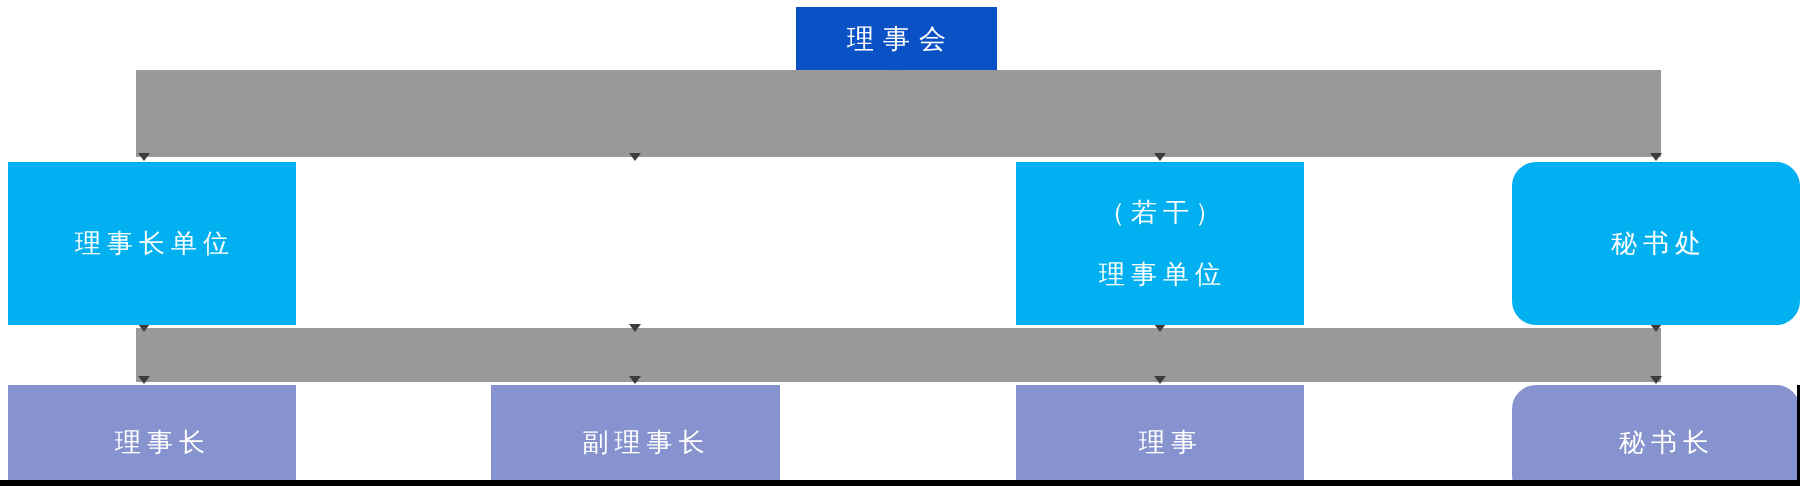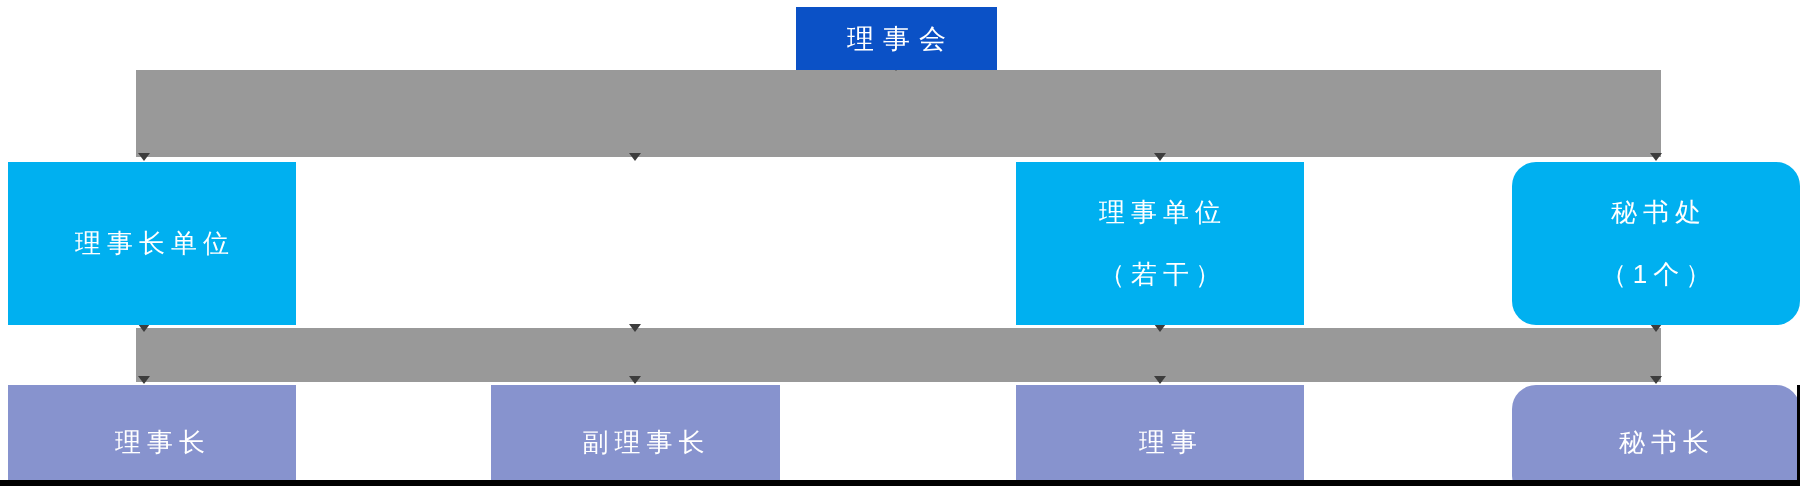--- a/index.html
+++ b/index.html
@@ -61,26 +61,25 @@
   <div class="nub" style="left:1650px;top:324px;"></div>
   <div class="nub" style="left:138px;top:376px;"></div>
   <div class="nub" style="left:629px;top:376px;"></div>
   <div class="nub" style="left:1154px;top:376px;"></div>
   <div class="nub" style="left:1650px;top:376px;"></div>
 
   <div class="box unit-box col0">
     <span>理事长单位</span>
   </div>
   <div class="box unit-box col2">
+    <span>（若干）</span>
     <span>理事单位</span>
-    <span>（若干）</span>
   </div>
   <div class="box unit-box col3">
     <span>秘书处</span>
-    <span>（1个）</span>
   </div>
 
   <div class="box role-box col0">
     <span>理事长</span>
   </div>
   <div class="box role-box col2">
     <span>理事</span>
   </div>
   <div class="box role-box col1">
     <span>副理事长</span>

